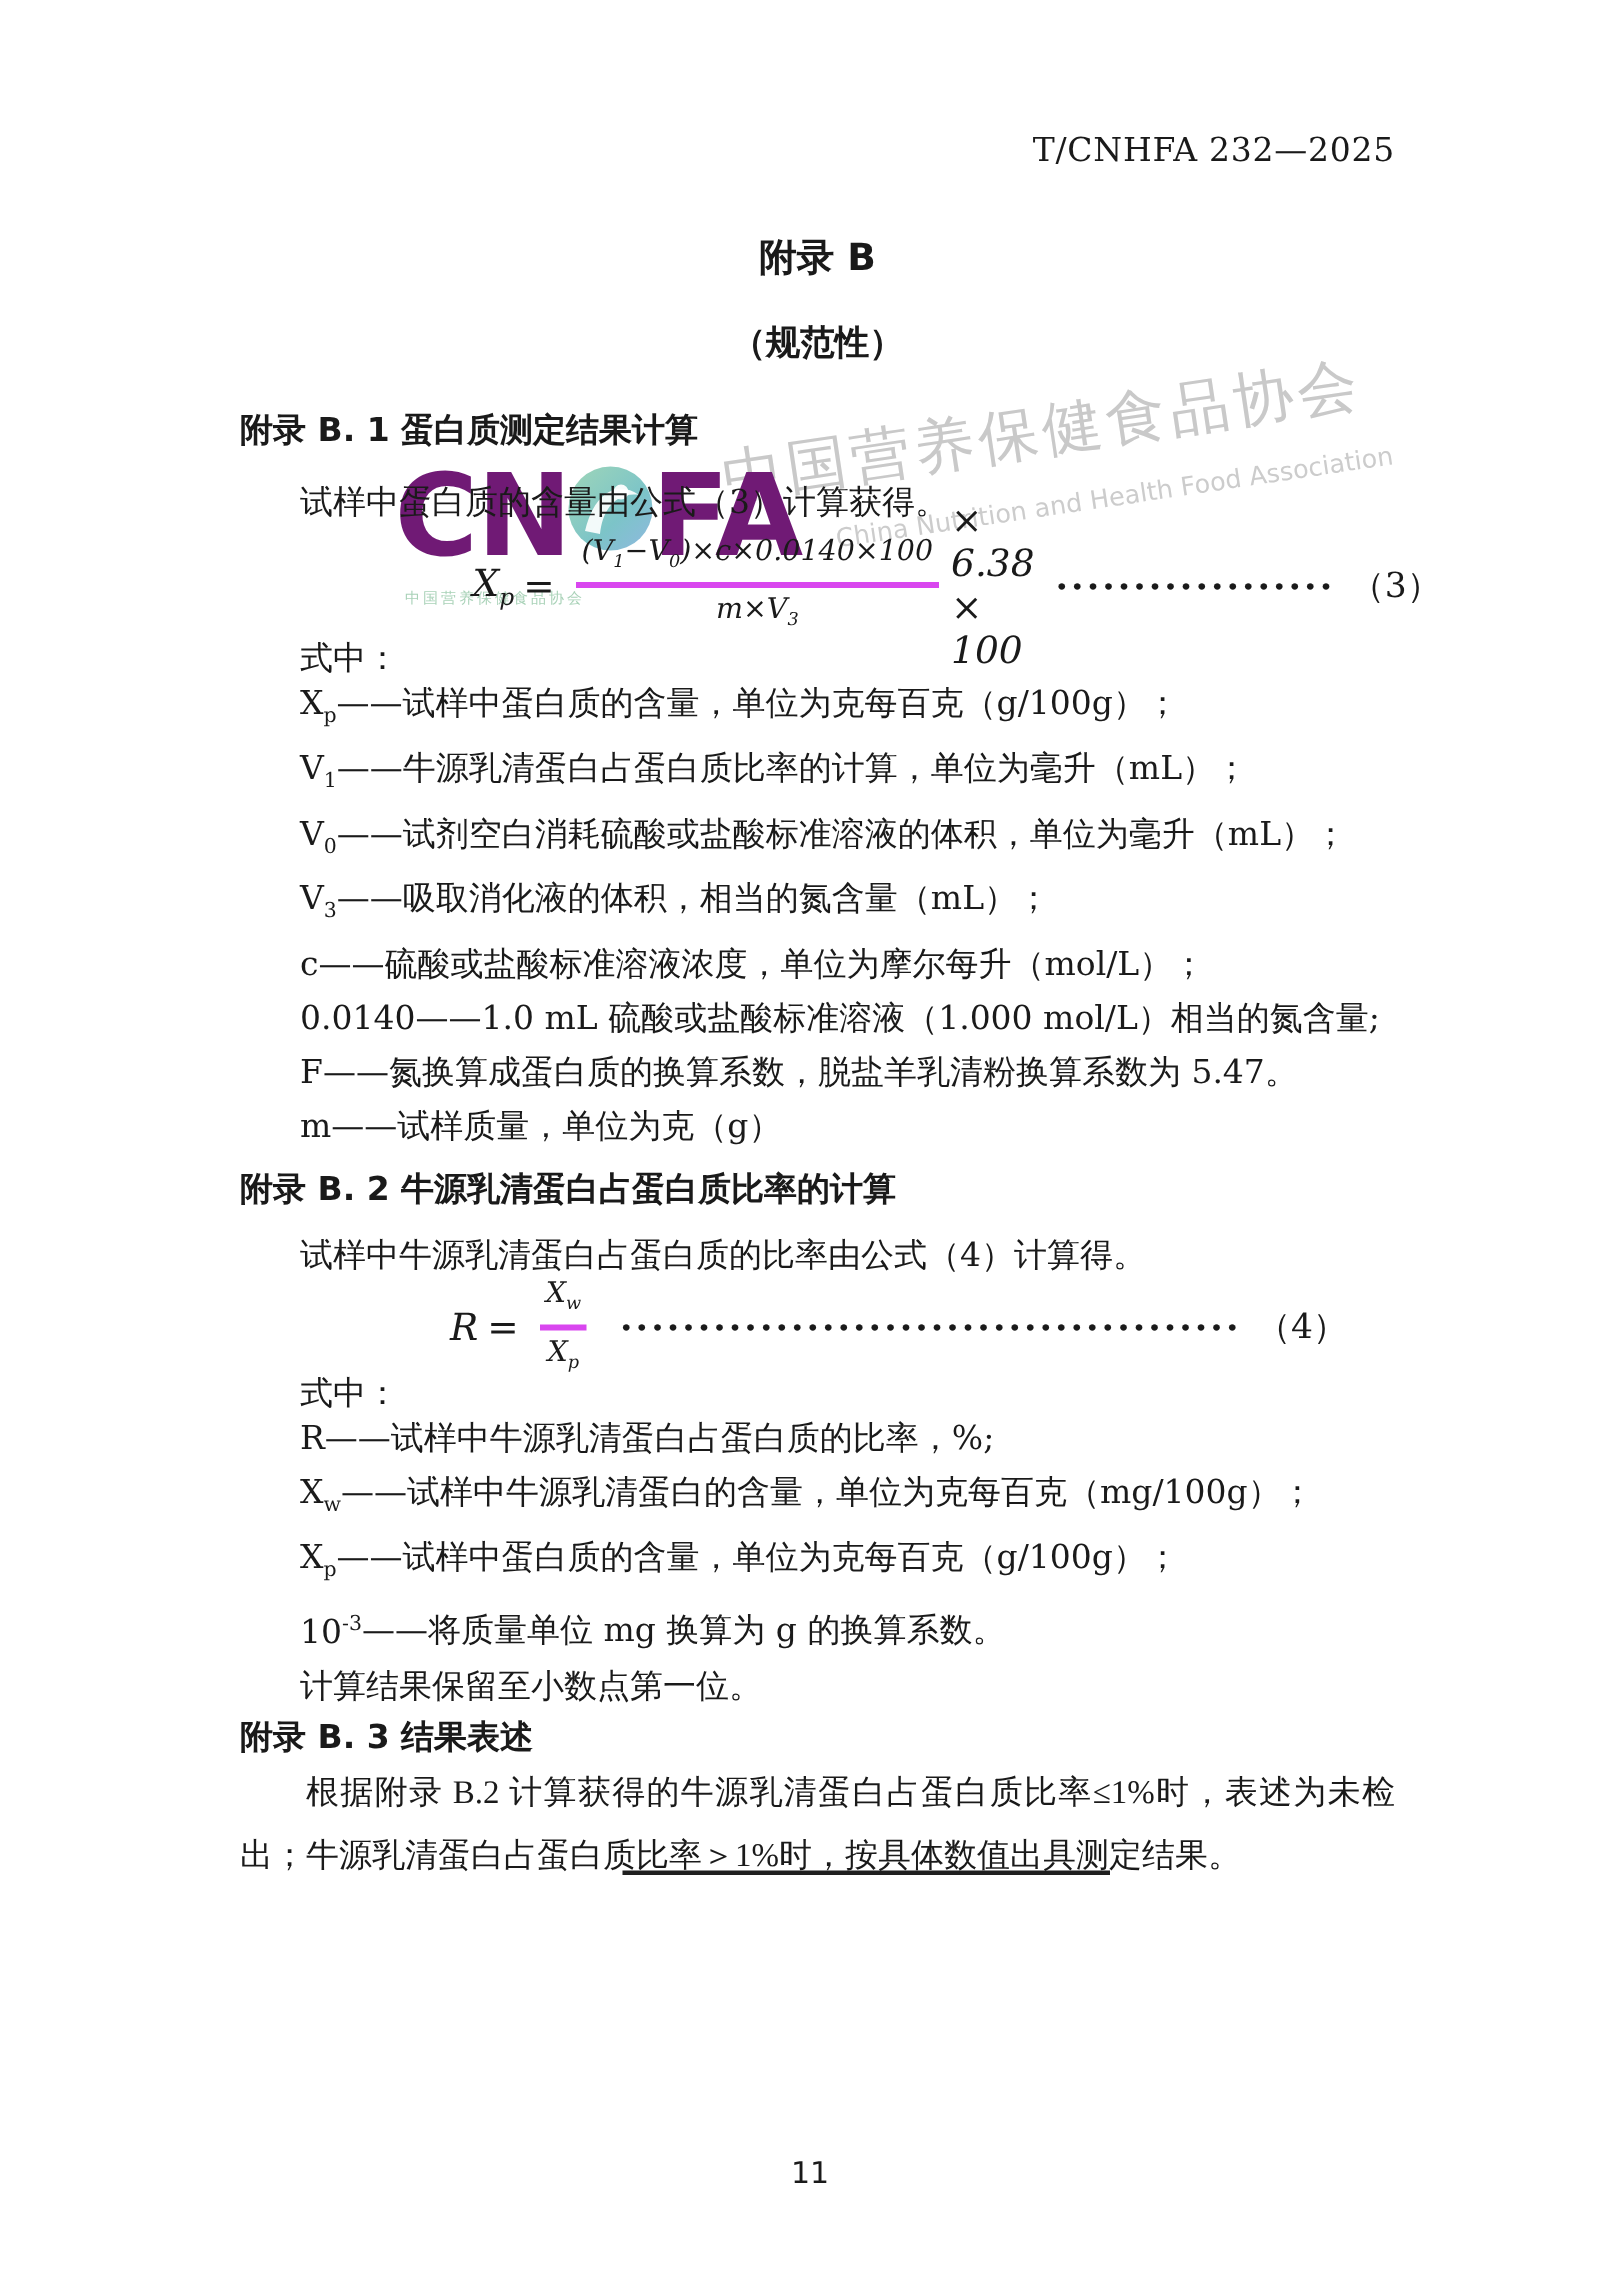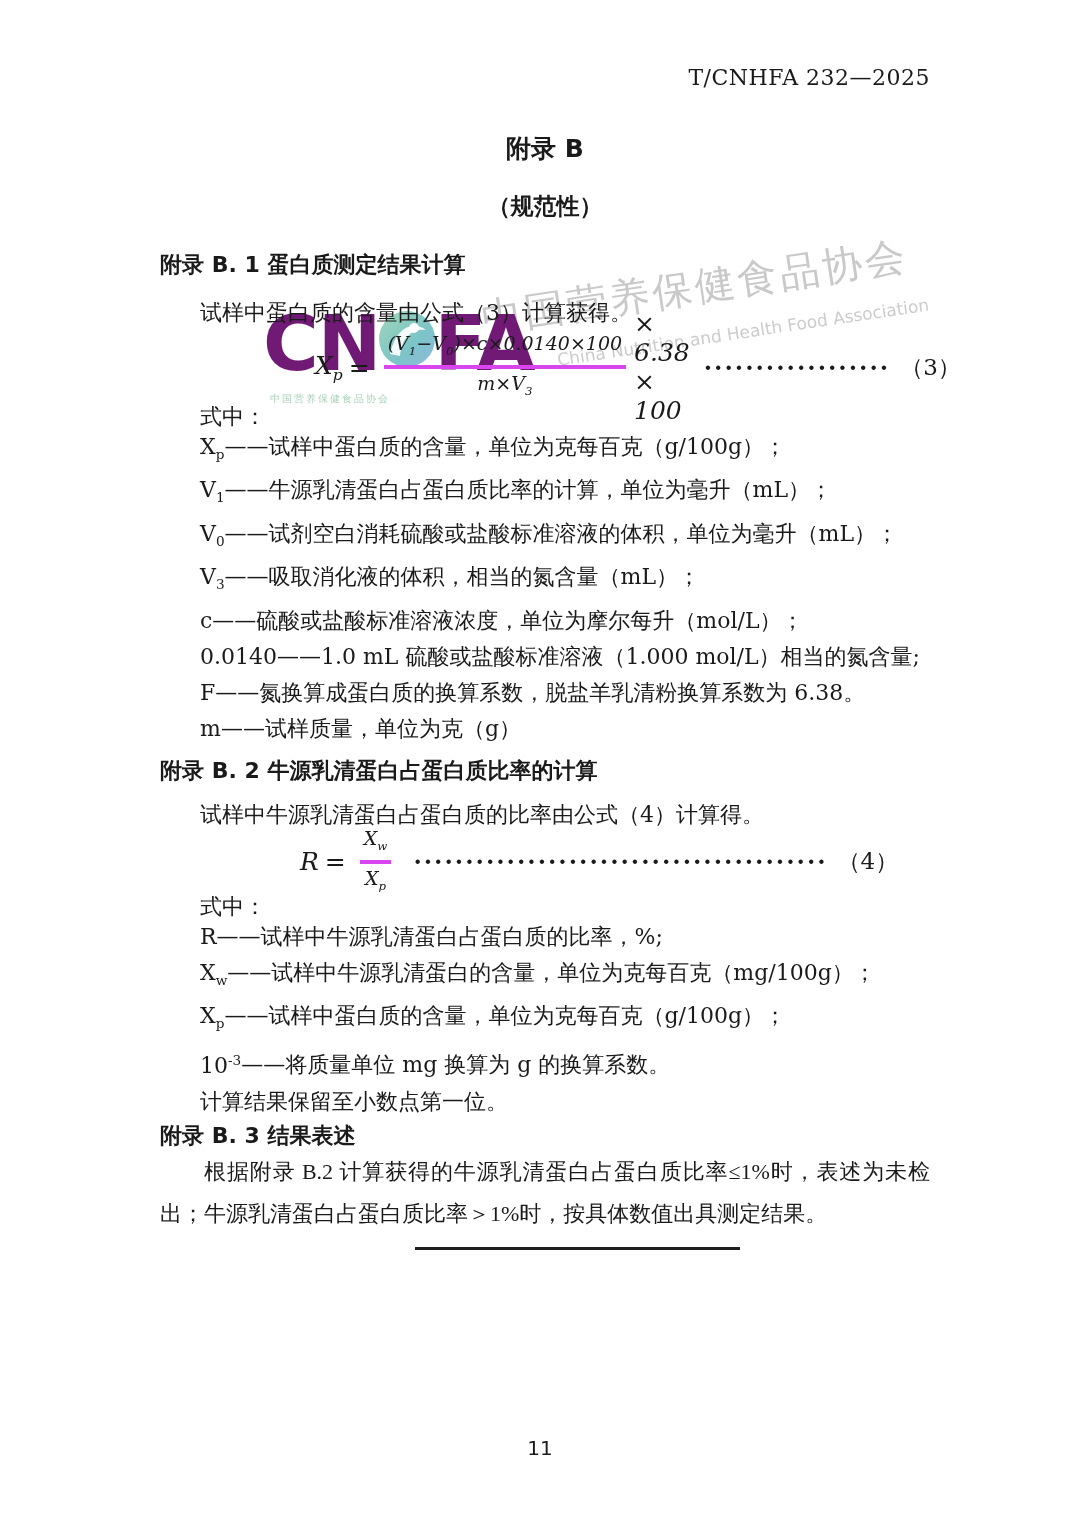--- a/index.html
+++ b/index.html
@@ -36,21 +36,21 @@
     color:#701a75; letter-spacing:-1px;
   }
   .wm-logo .orb { margin:0 -4px; }
   .wm-logo-caption {
     position:absolute; left:270px; top:392px;
     font-family:"DejaVu Sans", sans-serif;
     font-size:10px; letter-spacing:2px; color:#a9d2b8;
     white-space:nowrap;
   }
   
-  .content { position:relative; z-index:1; padding:64px 150px 0 160px; }
+  .content { position:relative; z-index:1; padding:87px 150px 0 160px; }
   .doc-header {
     text-align:right;
     font-size:22px; line-height:28px;
     letter-spacing:0.5px;
   }
   .title-1 {
     margin-top:40px; text-align:center;
     font-family:"DejaVu Sans", sans-serif;
     font-weight:700; font-size:25px; line-height:34px;
   }
@@ -166,21 +166,21 @@
     </div>
 
     <p class="body-line indent-2 where">式中：</p>
 
     <p class="def"><span><span>X</span><sub>p</sub></span><span>——试样中蛋白质的含量，单位为克每百克（g/100g）；</span></p>
     <p class="def"><span><span>V</span><sub>1</sub></span><span>——牛源乳清蛋白占蛋白质比率的计算，单位为毫升（mL）；</span></p>
     <p class="def"><span><span>V</span><sub>0</sub></span><span>——试剂空白消耗硫酸或盐酸标准溶液的体积，单位为毫升（mL）；</span></p>
     <p class="def"><span><span>V</span><sub>3</sub></span><span>——吸取消化液的体积，相当的氮含量（mL）；</span></p>
     <p class="def"><span><span>c</span></span><span>——硫酸或盐酸标准溶液浓度，单位为摩尔每升（mol/L）；</span></p>
     <p class="def"><span><span>0.0140</span></span><span>——1.0 mL 硫酸或盐酸标准溶液（1.000 mol/L）相当的氮含量;</span></p>
-    <p class="def"><span><span>F</span></span><span>——氮换算成蛋白质的换算系数，脱盐羊乳清粉换算系数为 6.38。</span></p>
+    <p class="def"><span><span>F</span></span><span>——氮换算成蛋白质的换算系数，脱盐羊乳清粉换算系数为 5.47。</span></p>
     <p class="def"><span><span>m</span></span><span>——试样质量，单位为克（g）</span></p>
 
     <p class="sec-heading h-b2">附录 B. 2 牛源乳清蛋白占蛋白质比率的计算</p>
     <p class="body-line indent-2 intro-2">试样中牛源乳清蛋白占蛋白质的比率由公式（4）计算得。</p>
 
     <div class="formula-row f4 math">
       <span>R</span>
       <span class="f-eq">=</span>
       <span class="frac">
         <span class="num"><span>X</span><sub>w</sub></span>

